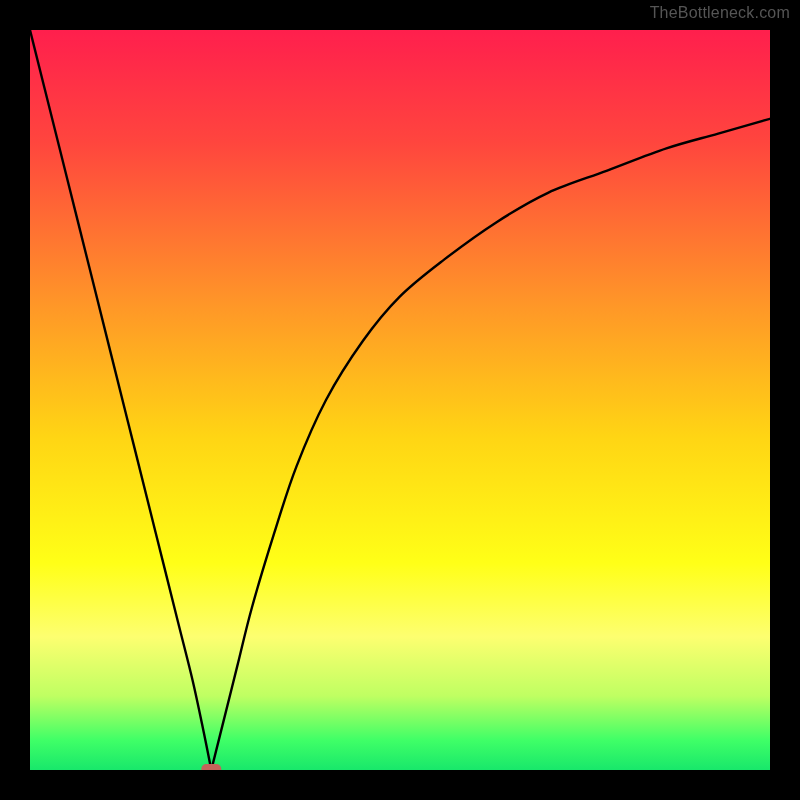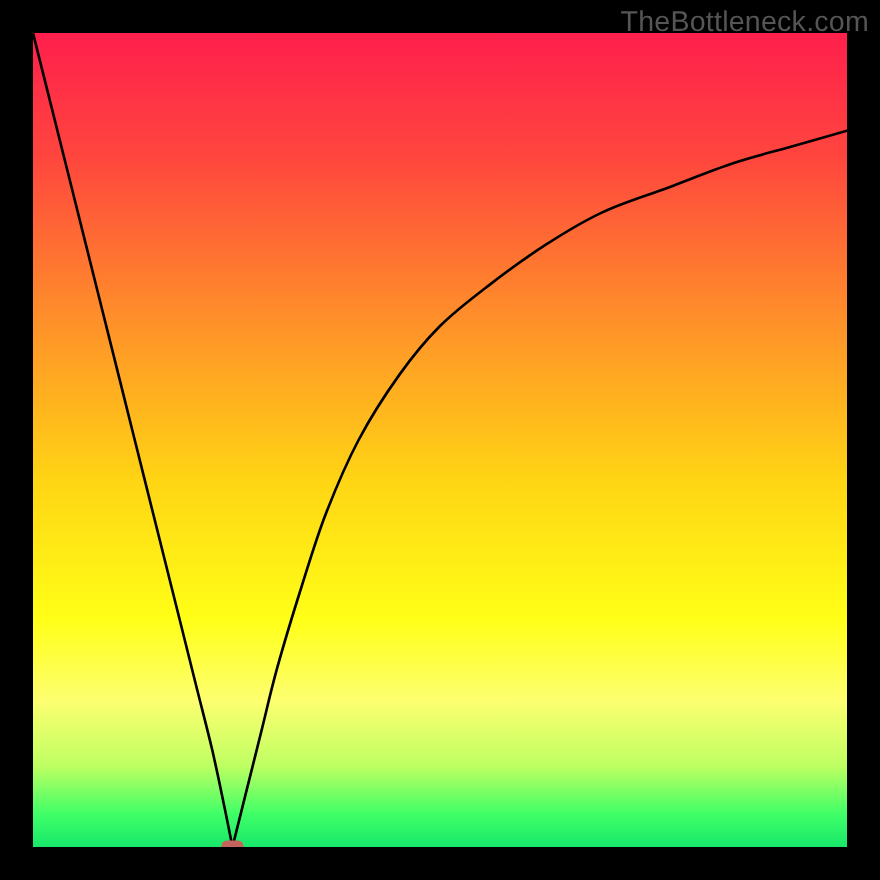--- a/index.html
+++ b/index.html
@@ -15,21 +15,21 @@
     position: relative;
     width: 800px;
     height: 800px;
     background: #000;
   }
   .watermark {
     position: absolute;
     top: 4px;
     right: 10px;
     color: #555;
-    font-size: 26px;
+    font-size: 16px;
     font-weight: 500;
     letter-spacing: 0.2px;
     z-index: 10;
   }
   .plot-wrap {
     position: absolute;
     left: 30px;
     top: 30px;
     width: 740px;
     height: 740px;

